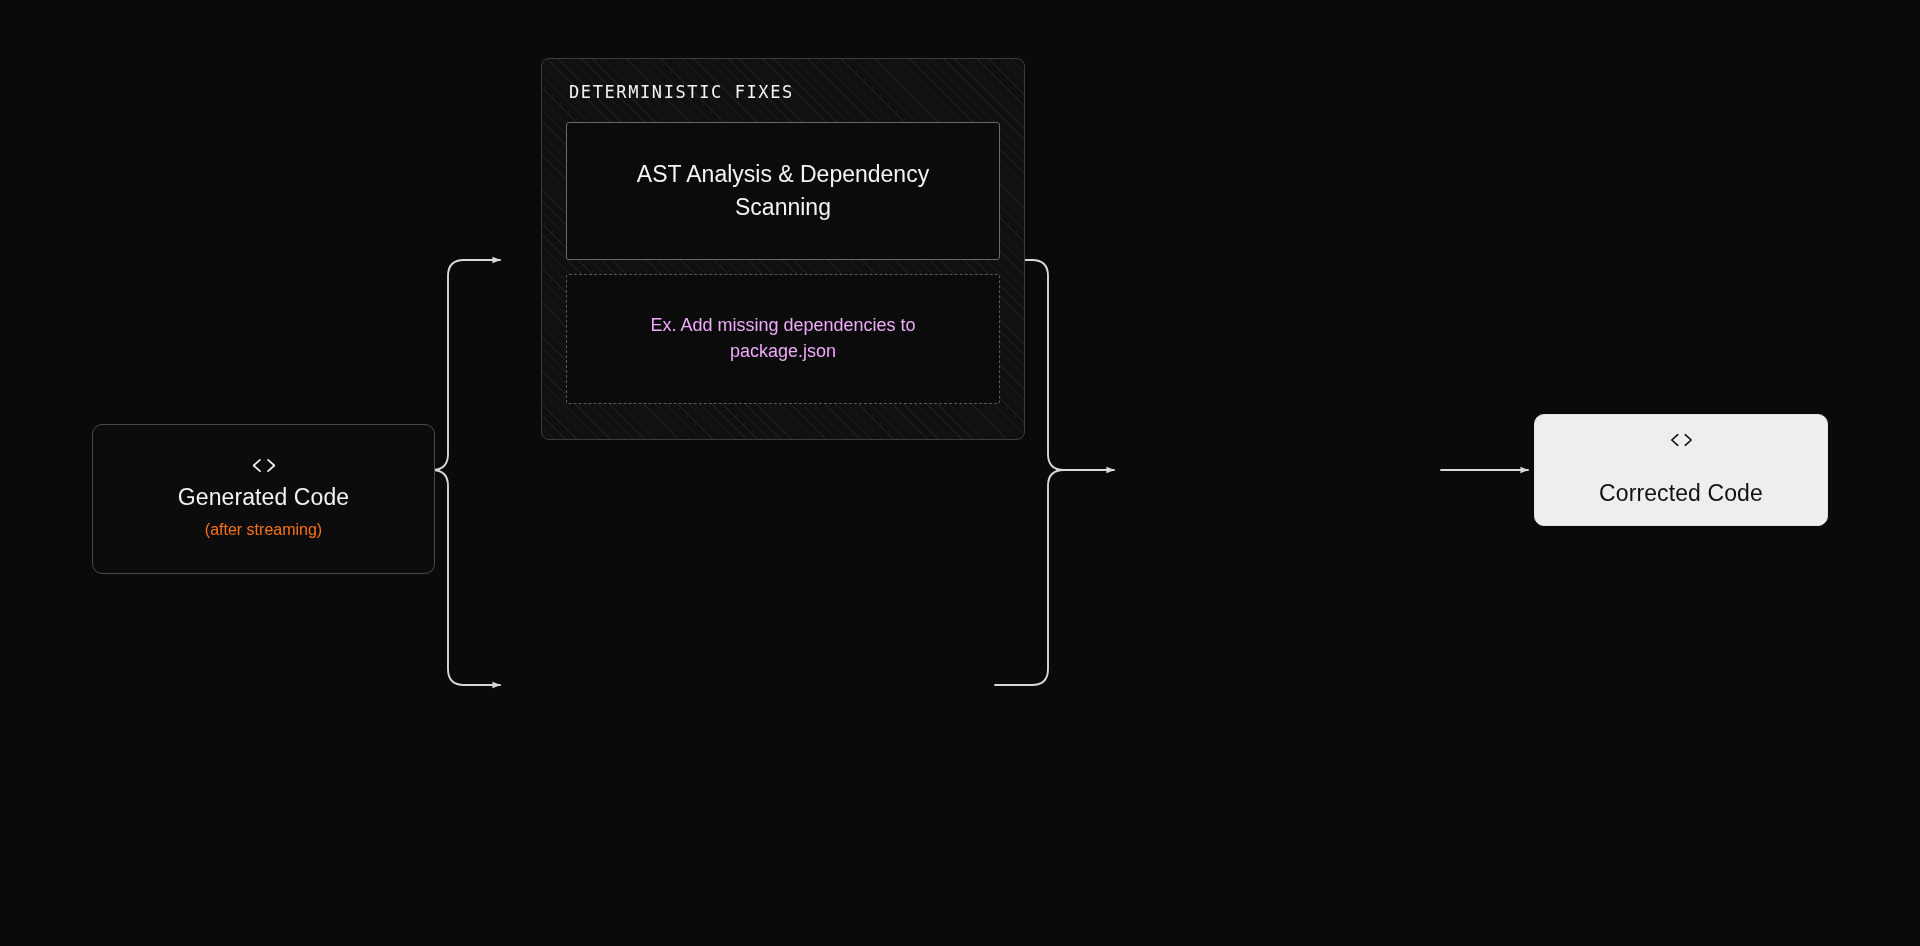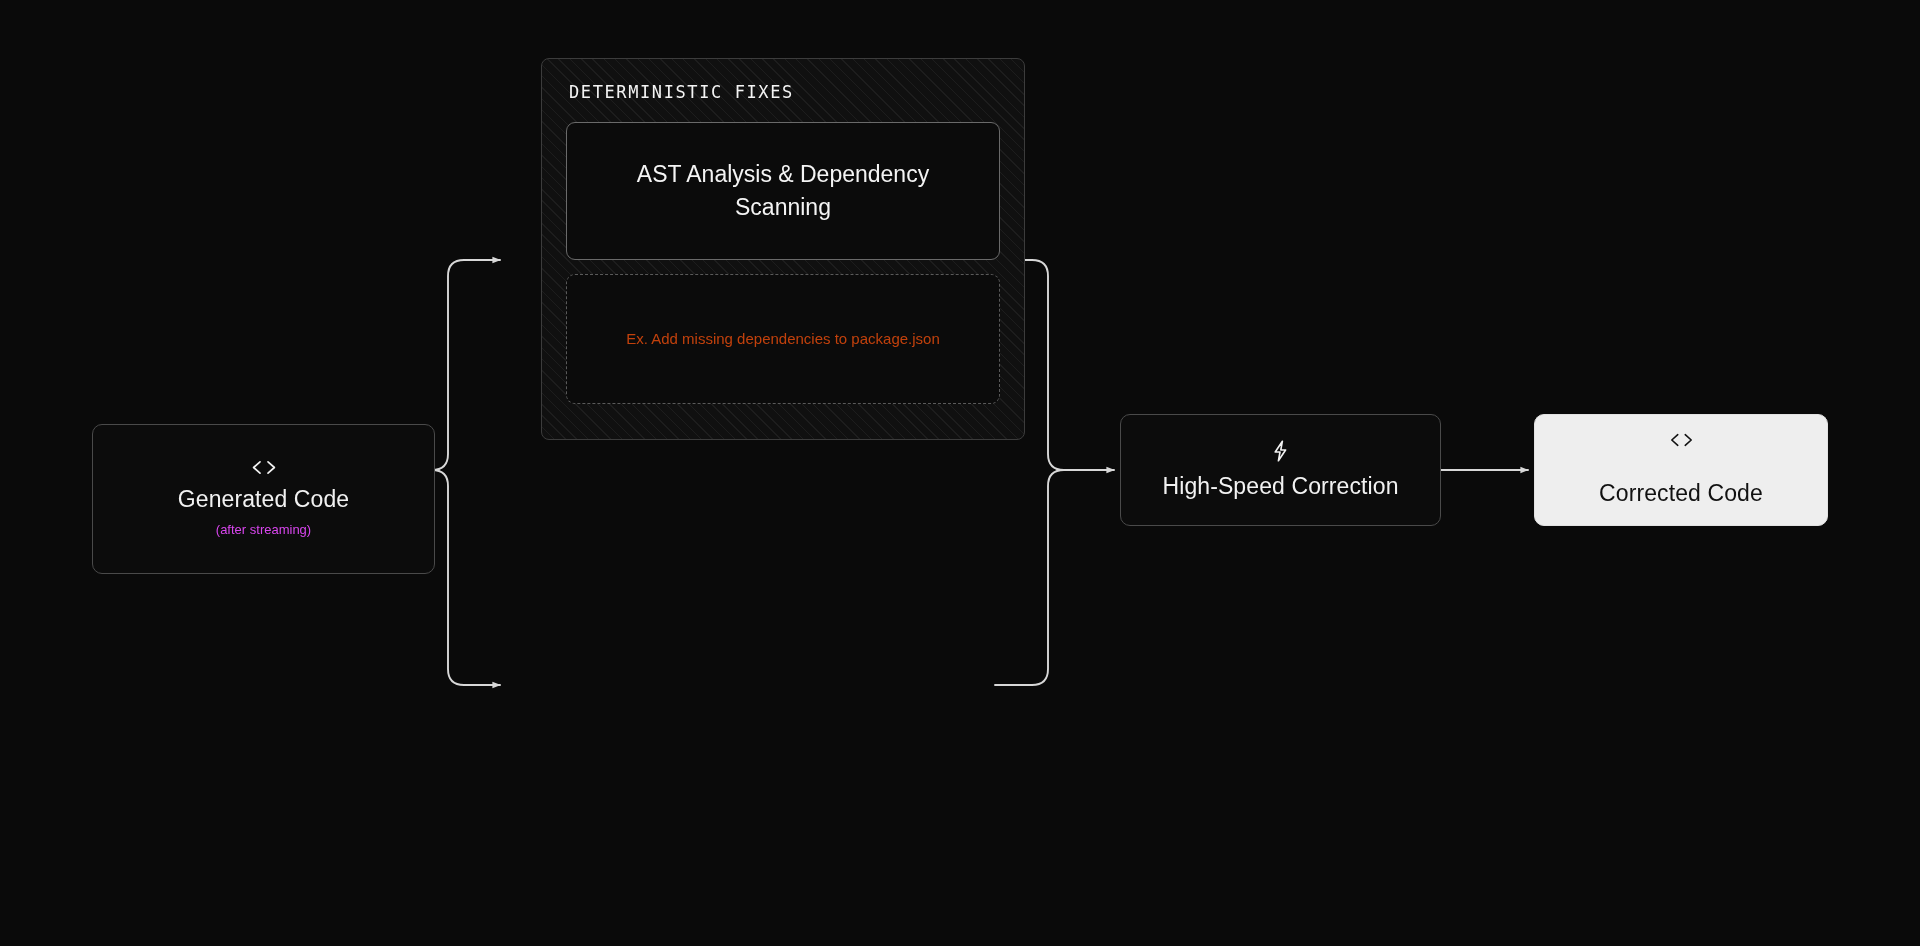--- a/index.html
+++ b/index.html
@@ -65,22 +65,22 @@
   .node-title {
     font-size: 23px;
     color: #f2f2f2;
     letter-spacing: 0.1px;
     line-height: 1.25;
   }
 
   .node-light .node-title { color: #111111; }
 
   .node-sub {
-    font-size: 13px;
-    color: #d946ef;
+    font-size: 16px;
+    color: #f97316;
     margin-top: 9px;
     line-height: 1.25;
   }
 
   
   .group {
     position: absolute;
     box-sizing: border-box;
     border: 1px solid #3c3c3c;
     border-radius: 8px;
@@ -99,21 +99,21 @@
   .group-label {
     font-family: "DejaVu Sans Mono", "Liberation Mono", monospace;
     font-size: 17px;
     letter-spacing: 1.6px;
     color: #f4f4f4;
     margin: 3px 0 20px 3px;
   }
 
   .group-card {
     box-sizing: border-box;
-    border-radius: 9px;
+    border-radius: 3px;
     display: flex;
     align-items: center;
     justify-content: center;
     text-align: center;
     padding: 14px 34px;
   }
 
   .card-solid {
     background: #0b0b0b;
     border: 1px solid #6a6a6a;
@@ -121,22 +121,22 @@
     font-size: 23px;
     color: #f4f4f4;
     line-height: 1.42;
   }
 
   .card-dashed {
     background: #0b0b0b;
     border: 1px dashed #5a5a5a;
     height: 130px;
     margin-top: 14px;
-    font-size: 15px;
-    color: #c2410c;
+    font-size: 18px;
+    color: #f0abfc;
     line-height: 1.42;
   }
 </style>
 </head>
 <body>
 
 <div id="canvas">
 
   <svg id="connectors" viewBox="0 0 1920 946" width="1920" height="946" xmlns="http://www.w3.org/2000/svg">
     <defs>
@@ -174,28 +174,20 @@
     <div class="node-sub">(after streaming)</div>
   </div>
 
   <div class="group" style="left:511px; top:58px; width:484px; height:382px;">
     <div class="group-label">DETERMINISTIC FIXES</div>
     <div class="group-card card-solid">AST Analysis &amp; Dependency Scanning</div>
     <div class="group-card card-dashed">Ex. Add missing dependencies to package.json</div>
   </div>
 
 
-  <div class="node node-dark" style="left:1120px; top:414px; width:321px; height:112px;">
-    <span class="node-icon">
-      <svg width="17" height="22" viewBox="0 0 17 22" fill="none" stroke="#f2f2f2" stroke-width="1.6" stroke-linejoin="round" stroke-linecap="round">
-        <path d="M10.4 1.2 L3.2 12.0 L8.0 12.0 L6.4 20.8 L13.6 10.0 L8.8 10.0 Z"></path>
-      </svg>
-    </span>
-    <div class="node-title">High-Speed Correction</div>
-  </div>
 
   <div class="node node-light" style="left:1534px; top:414px; width:294px; height:112px;">
     <span class="node-icon">
       <svg width="25" height="14" viewBox="0 0 26 15" fill="none" stroke="#111111" stroke-width="1.7" stroke-linecap="round" stroke-linejoin="round">
         <path d="M9 1.8 L2.6 7.5 L9 13.2"></path>
         <path d="M17 1.8 L23.4 7.5 L17 13.2"></path>
       </svg>
     </span>
     <div class="node-title">Corrected Code</div>
   </div>

